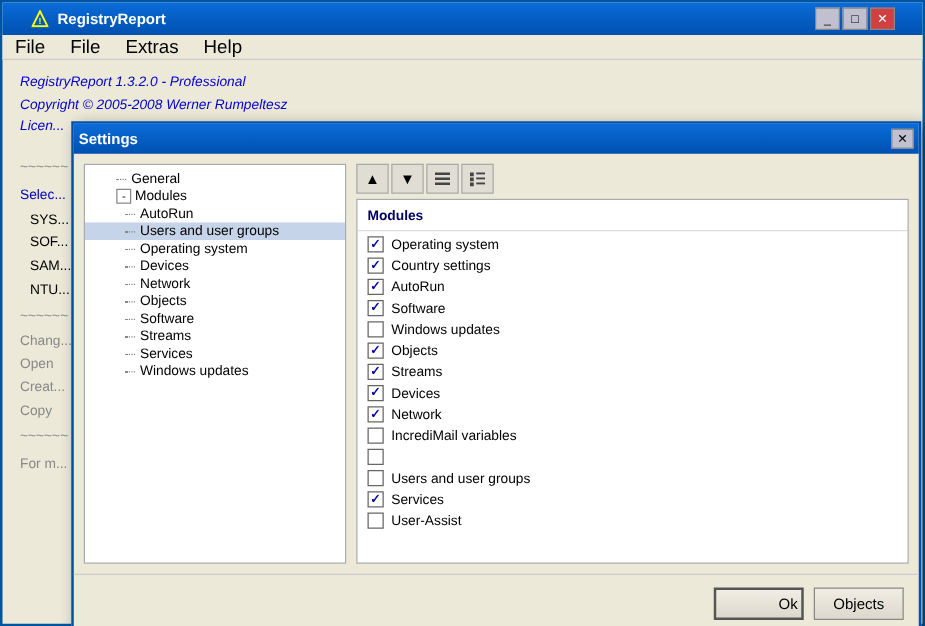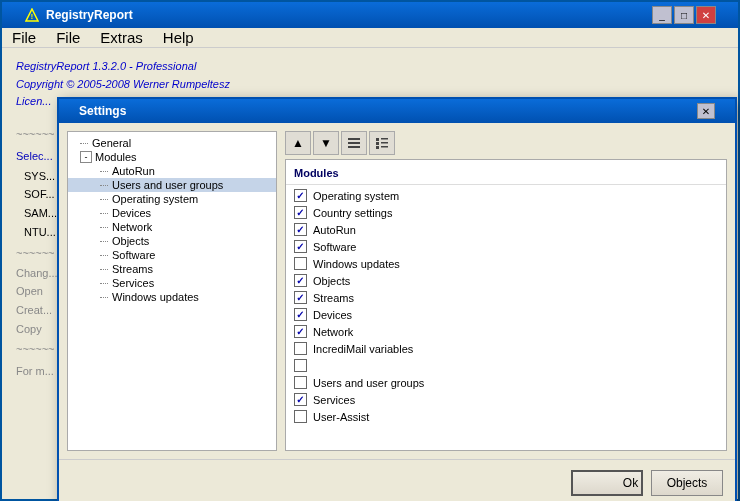--- a/index.html
+++ b/index.html
@@ -110,21 +110,21 @@
       box-shadow: 4px 4px 12px rgba(0,0,0,0.4);
       z-index: 100;
     }
 
     .dialog-title-bar {
       background: linear-gradient(to bottom, #0a6cd9, #0050b0);
       color: white;
       height: 24px;
       display: flex;
       align-items: center;
-      padding: 0 20px;
+      padding: 0 4px;
     }
 
     .dialog-title-text {
       flex: 1;
       font-size: 12px;
       font-weight: bold;
     }
 
     .dialog-close-btn {
       width: 18px;
@@ -163,21 +163,21 @@
       padding: 1px 0;
       cursor: pointer;
       user-select: none;
       color: #000;
       font-size: 11px;
     }
 
     .tree-item.selected {
       background: #c5d4e8;
     }
-    .tree-indent-1 { padding-left: 12px; }
+    .tree-indent-1 { padding-left: 25px; }
     .tree-indent-2 { padding-left: 32px; }
 
     .tree-expander {
       width: 12px;
       height: 12px;
       border: 1px solid #888;
       display: inline-flex;
       align-items: center;
       justify-content: center;
       font-size: 9px;

